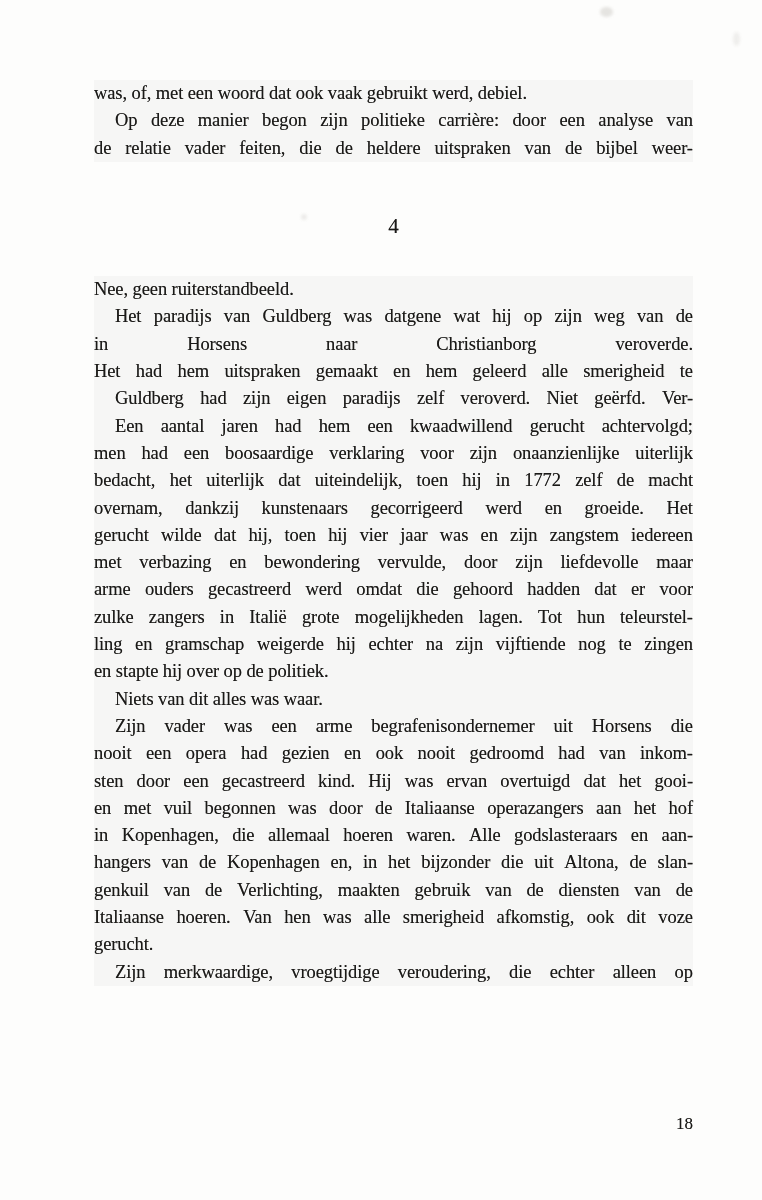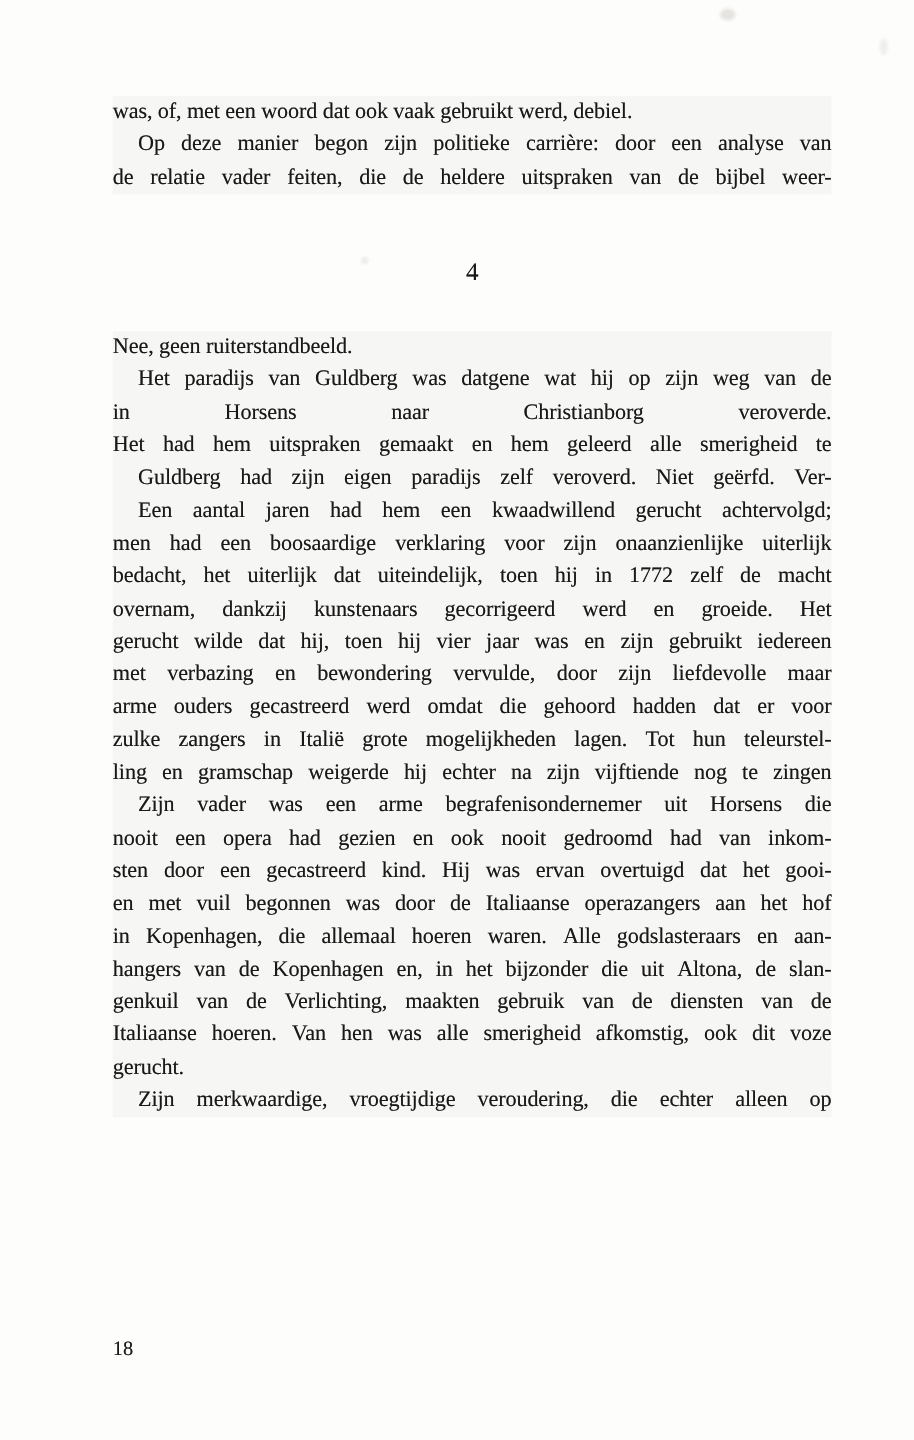--- a/index.html
+++ b/index.html
@@ -42,21 +42,21 @@
     line-height: 27.3px;
     font-size: 21px;
     font-weight: normal;
     text-align: center;
     text-shadow: 0 0 0.5px rgba(26, 25, 23, 0.55);
   }
   .page-number {
     position: absolute;
     left: 94px; top: 1112px;
     width: 599px;
-    text-align: left;
+    text-align: right;
     font-size: 17px;
     line-height: 24px;
     text-shadow: 0 0 0.4px rgba(26, 25, 23, 0.5);
   }
   .speck {
     position: absolute;
     border-radius: 50%;
     background: rgba(120, 115, 108, 0.18);
     filter: blur(1.5px);
   }
@@ -215,21 +215,21 @@
             <span>wilde</span>
             <span>dat</span>
             <span>hij,</span>
             <span>toen</span>
             <span>hij</span>
             <span>vier</span>
             <span>jaar</span>
             <span>was</span>
             <span>en</span>
             <span>zijn</span>
-            <span>gebruikt</span>
+            <span>zangstem</span>
             <span>iedereen</span>
           </div>
           <div class="line just">
             <span>met</span>
             <span>verbazing</span>
             <span>en</span>
             <span>bewondering</span>
             <span>vervulde,</span>
             <span>door</span>
             <span>zijn</span>
@@ -268,20 +268,24 @@
             <span>weigerde</span>
             <span>hij</span>
             <span>echter</span>
             <span>na</span>
             <span>zijn</span>
             <span>vijftiende</span>
             <span>nog</span>
             <span>te</span>
             <span>zingen</span>
           </div>
+          <div class="line">en stapte hij over op de politiek.</div>
+        </div>
+        <div>
+          <div class="line indent">Niets van dit alles was waar.</div>
         </div>
         <div>
           <div class="line just indent">
             <span>Zijn</span>
             <span>vader</span>
             <span>was</span>
             <span>een</span>
             <span>arme</span>
             <span>begrafenisondernemer</span>
             <span>uit</span>

